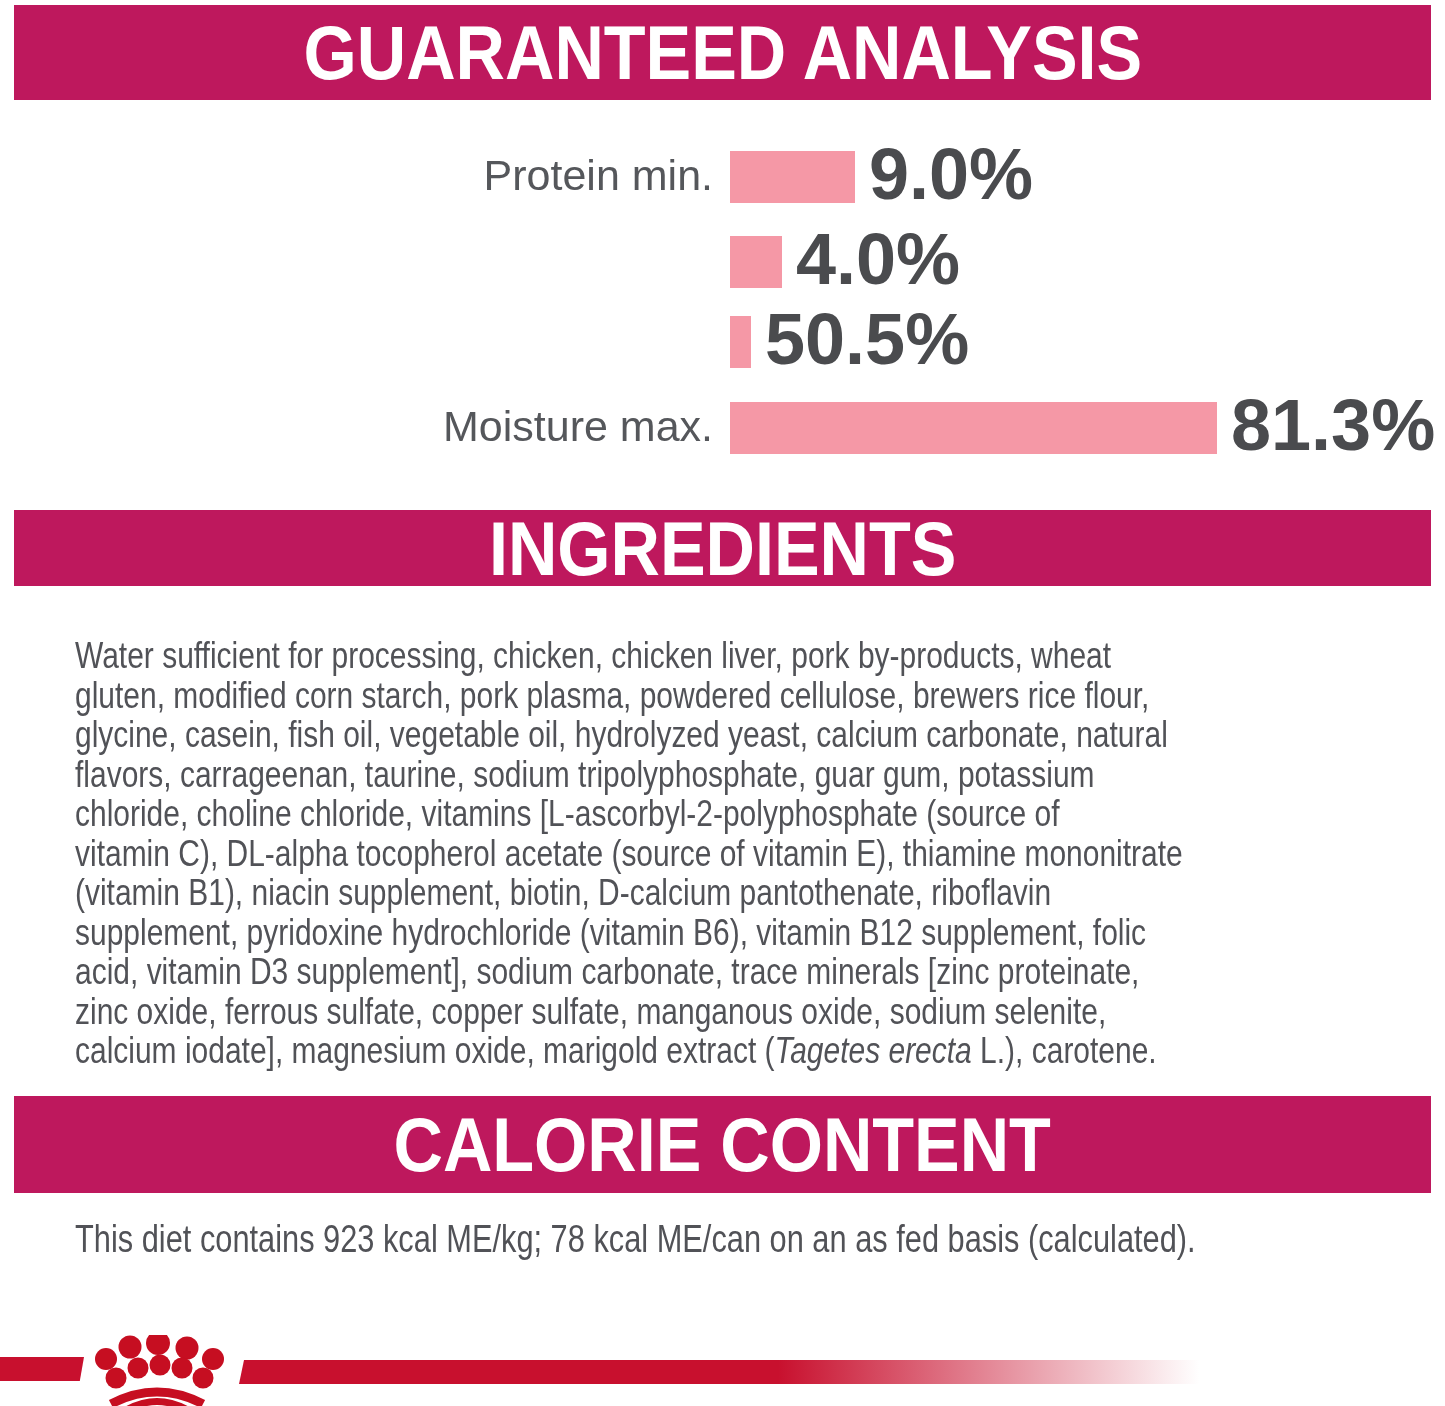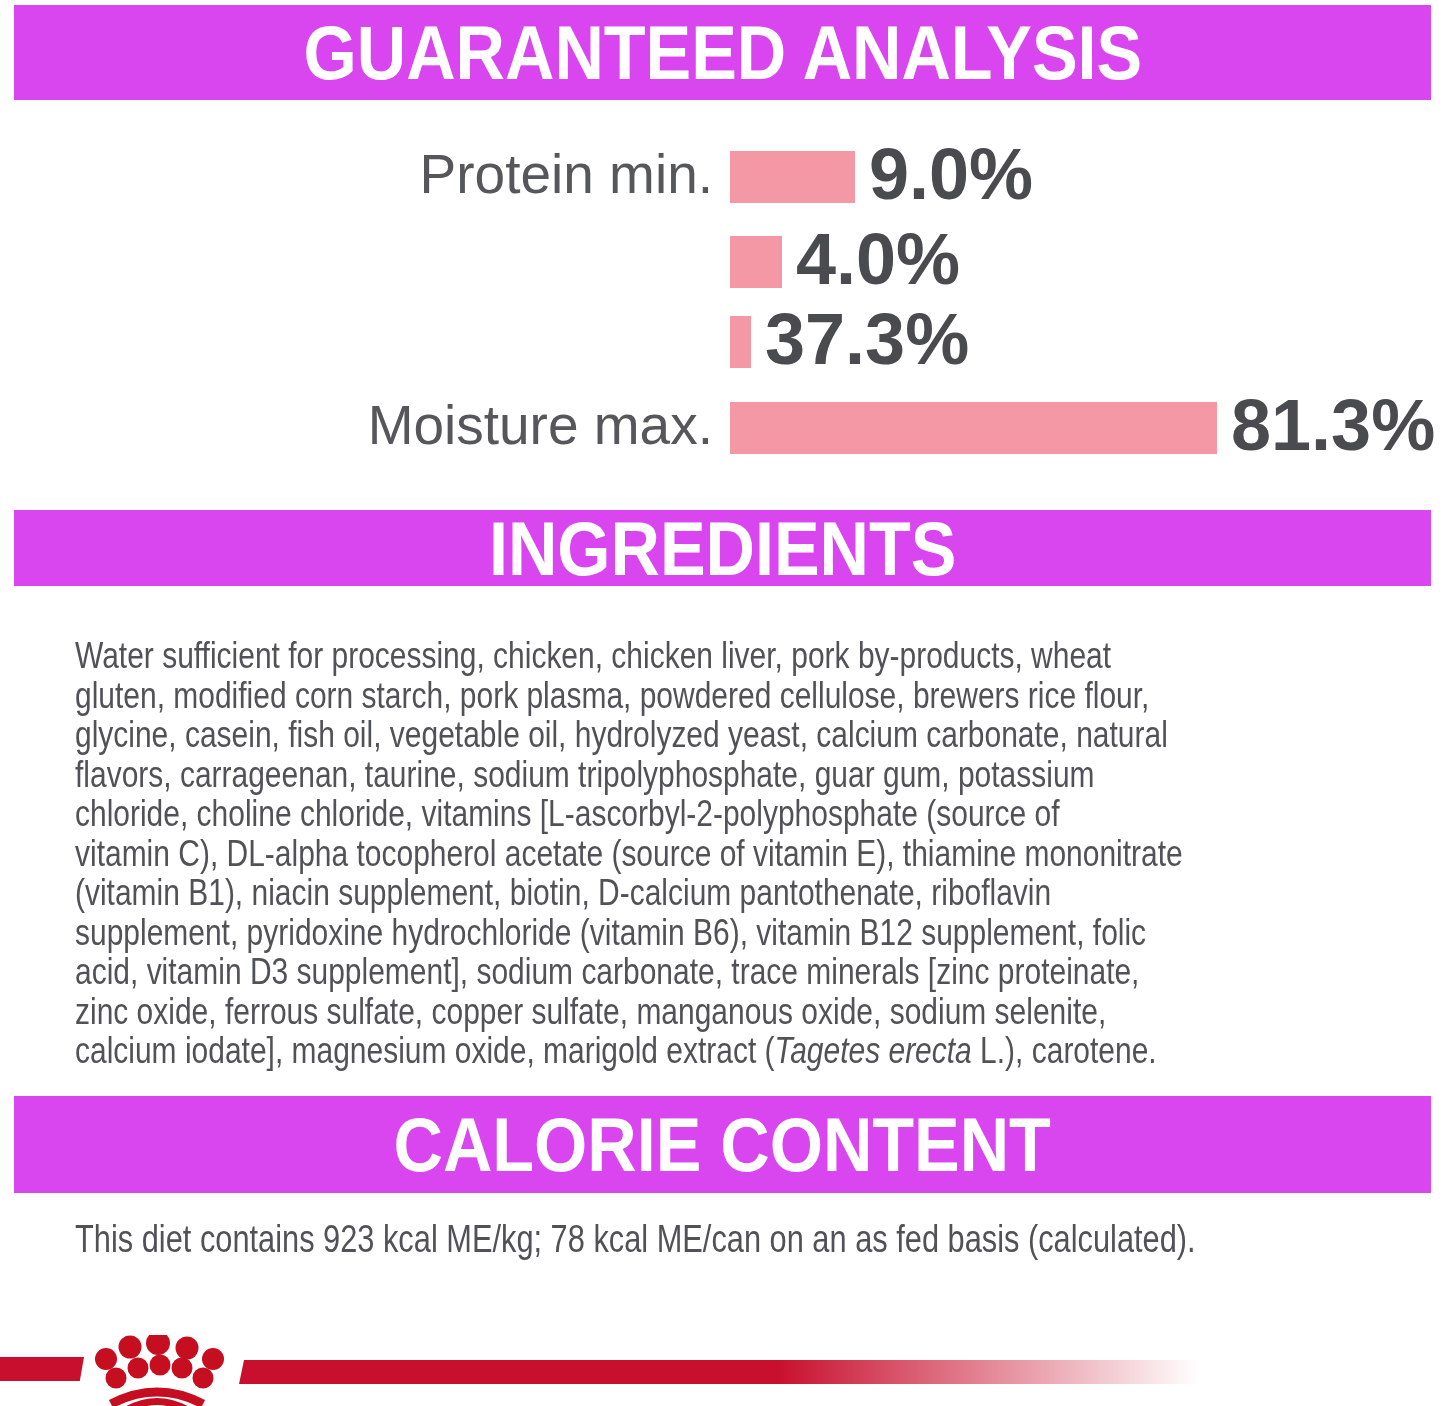--- a/index.html
+++ b/index.html
@@ -2,34 +2,34 @@
 <html><head>
 <meta charset="utf-8">
 <style>
   html,body{margin:0;padding:0;}
   body{
     width:1445px;height:1406px;position:relative;overflow:hidden;
     background:#ffffff;font-family:"Liberation Sans", sans-serif;
   }
   .banner{
     position:absolute;left:14px;right:14px;height:95px;
-    background:#d946ef;display:flex;align-items:center;justify-content:center;
+    background:#be185d;display:flex;align-items:center;justify-content:center;
   }
   .banner-ga{top:5px;}
   .banner-ing{top:510px;height:76px;}
   .banner-cal{top:1096px;height:97px;}
   .banner-title{
     margin:0;color:#ffffff;font-size:76px;font-weight:700;white-space:nowrap;
     transform:scaleX(0.9);letter-spacing:0px;
   }
   
   .chart-row{position:absolute;left:0;width:100%;height:52px;}
   .chart-label{
     position:absolute;right:732px;top:50%;transform:translateY(-54%);
-    font-size:55px;font-weight:500;color:#55575B;white-space:nowrap;
+    font-size:43px;font-weight:500;color:#55575B;white-space:nowrap;
   }
   .chart-bar{position:absolute;left:730px;top:0;height:52px;background:#F598A6;}
   .chart-value{
     position:absolute;top:50%;transform:translateY(-54%);
     font-size:72px;font-weight:700;color:#4A4B4E;white-space:nowrap;
   }
   
   .ingredients{
     position:absolute;left:75px;top:636px;width:1620px;
     transform:scaleX(0.81);transform-origin:0 0;
@@ -67,21 +67,21 @@
       <div class="chart-label">Protein min.</div>
       <div class="chart-bar" style="width: 125px; background: rgb(245, 152, 166);"></div>
       <div class="chart-value" style="left: 869px;">9.0%</div>
     </div>
     <div class="chart-row" style="top: 236px;">
       <div class="chart-bar" style="width: 52px; background: rgb(245, 152, 166);"></div>
       <div class="chart-value" style="left: 796px;">4.0%</div>
     </div>
     <div class="chart-row" style="top: 316px;">
       <div class="chart-bar" style="width: 21px; background: rgb(245, 152, 166);"></div>
-      <div class="chart-value" style="left: 765px;">37.3%</div>
+      <div class="chart-value" style="left: 765px;">50.5%</div>
     </div>
     <div class="chart-row" style="top: 402px;">
       <div class="chart-label">Moisture max.</div>
       <div class="chart-bar" style="width: 487px; background: rgb(245, 152, 166);"></div>
       <div class="chart-value" style="left: 1231px;">81.3%</div>
     </div>
   </div>
 
 <section class="banner banner-ing">
   <h1 class="banner-title">INGREDIENTS</h1>

